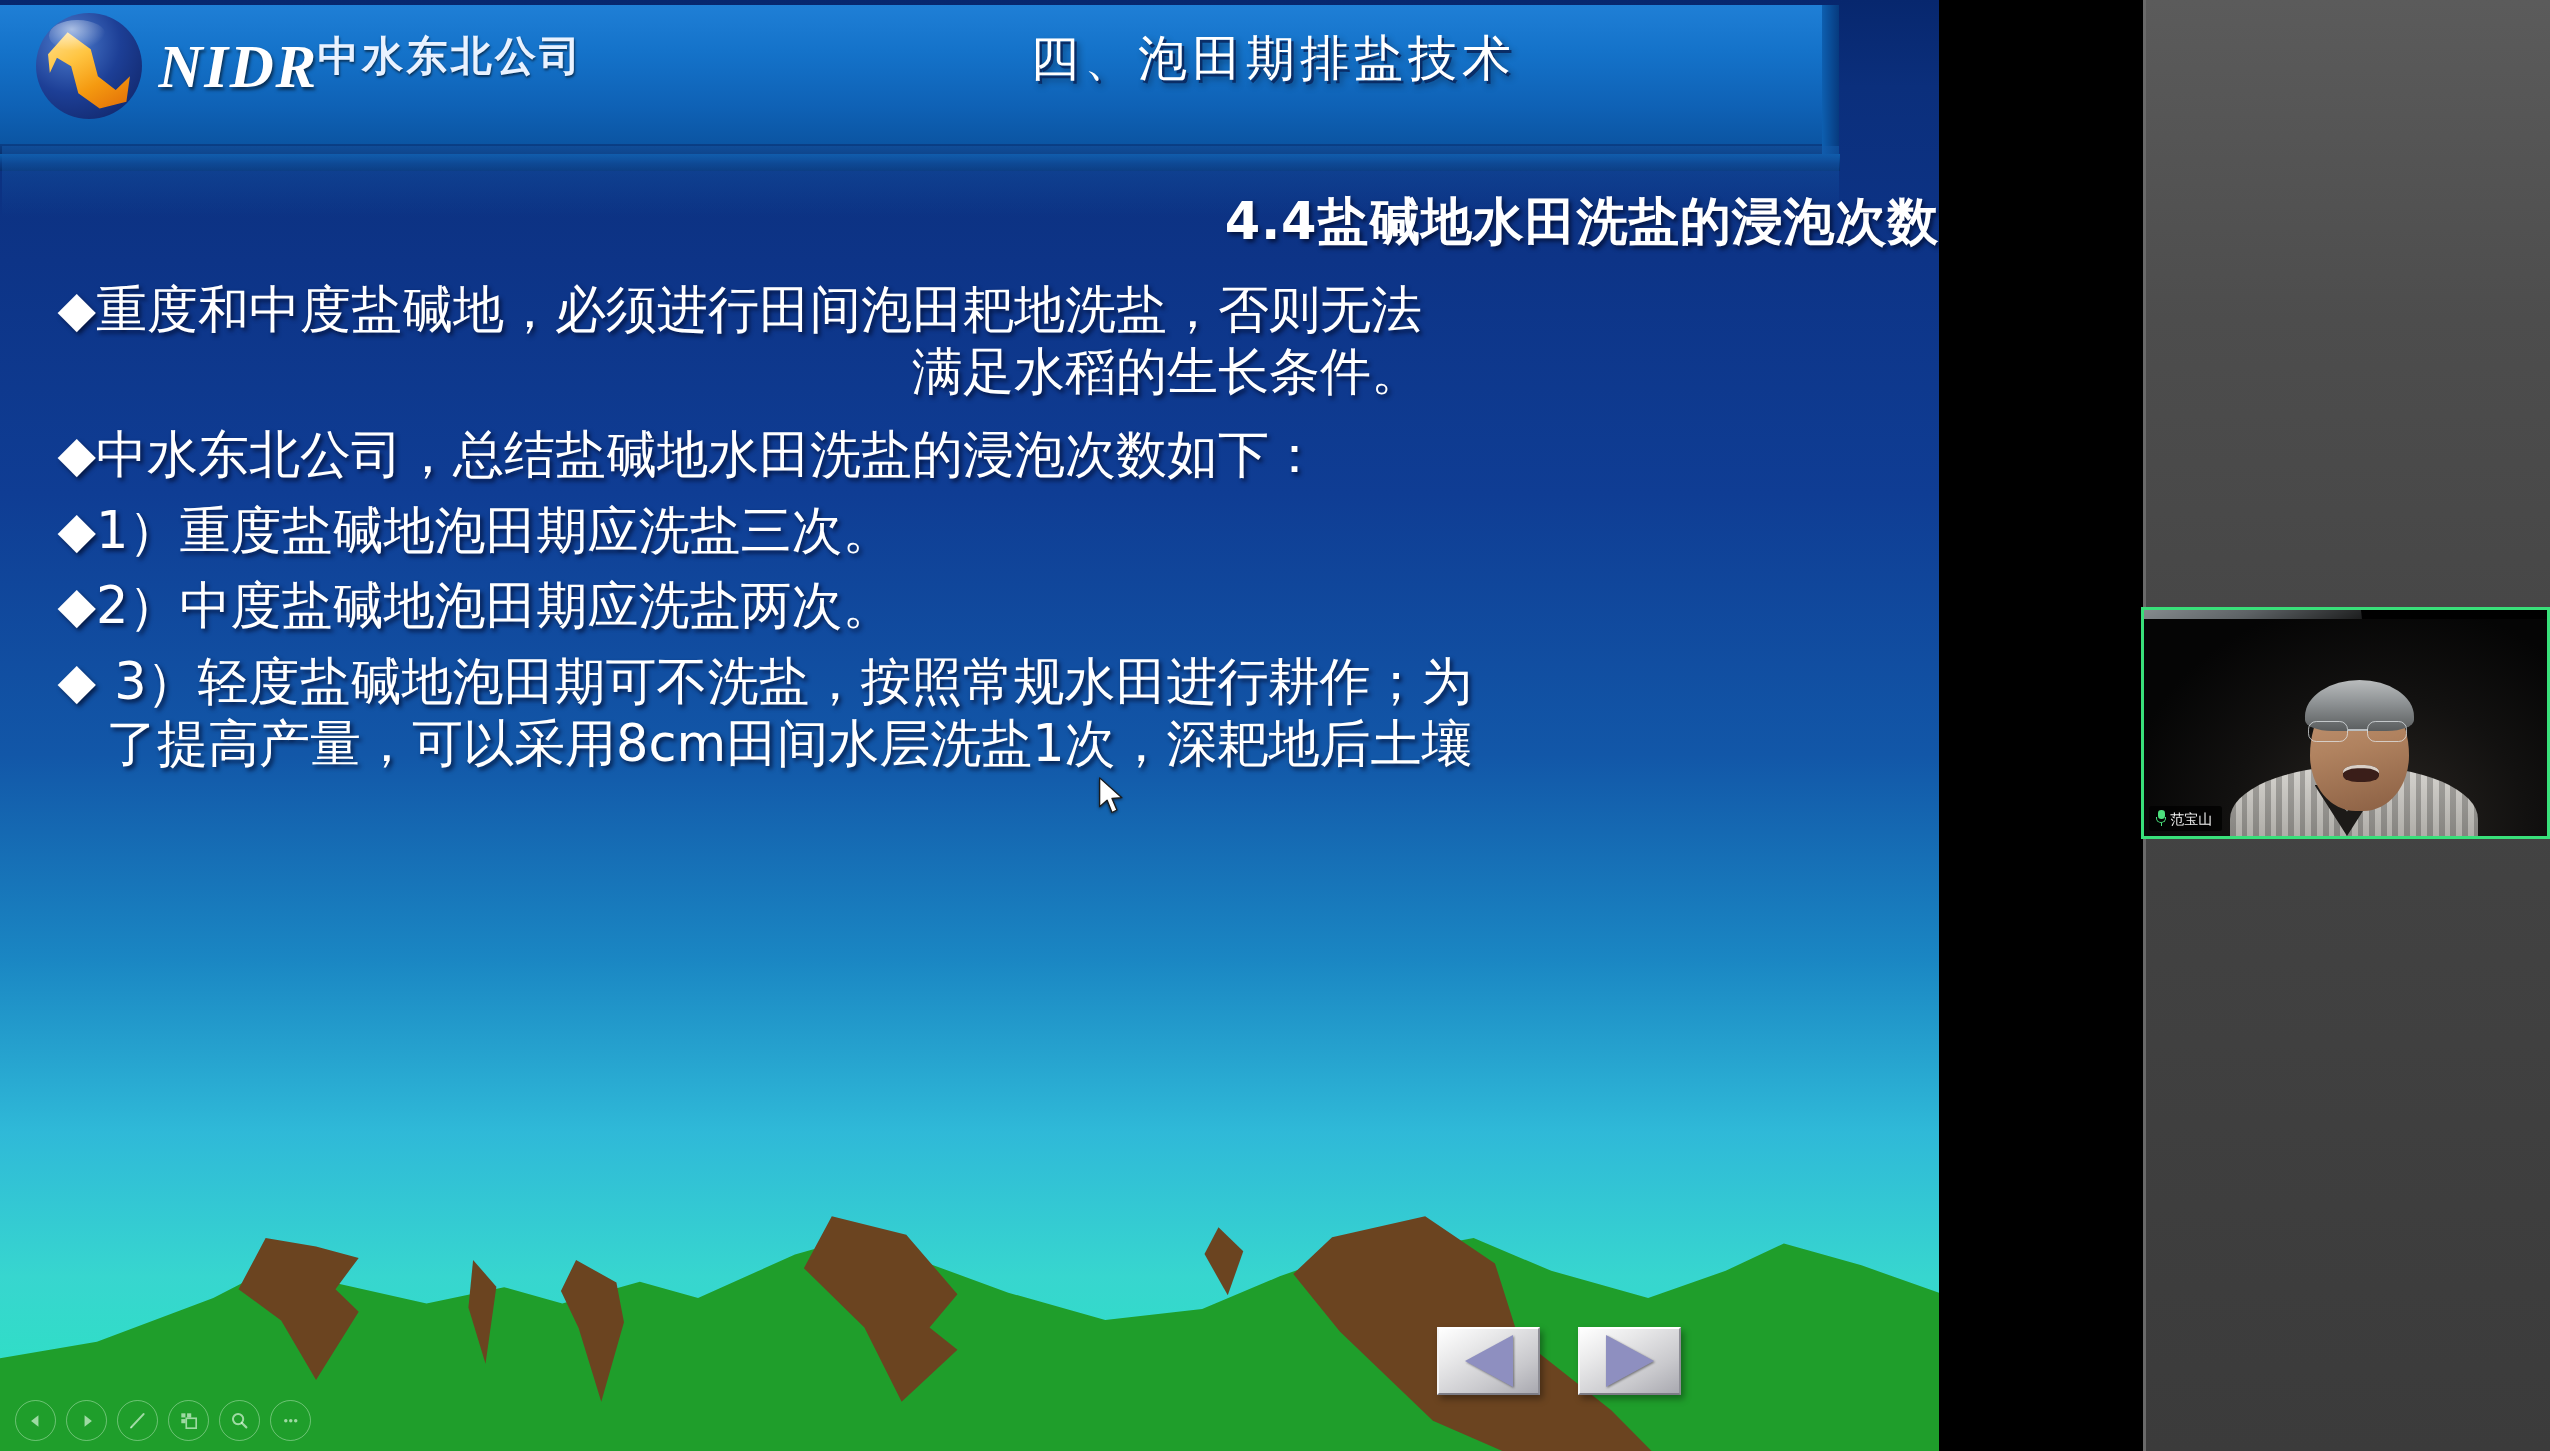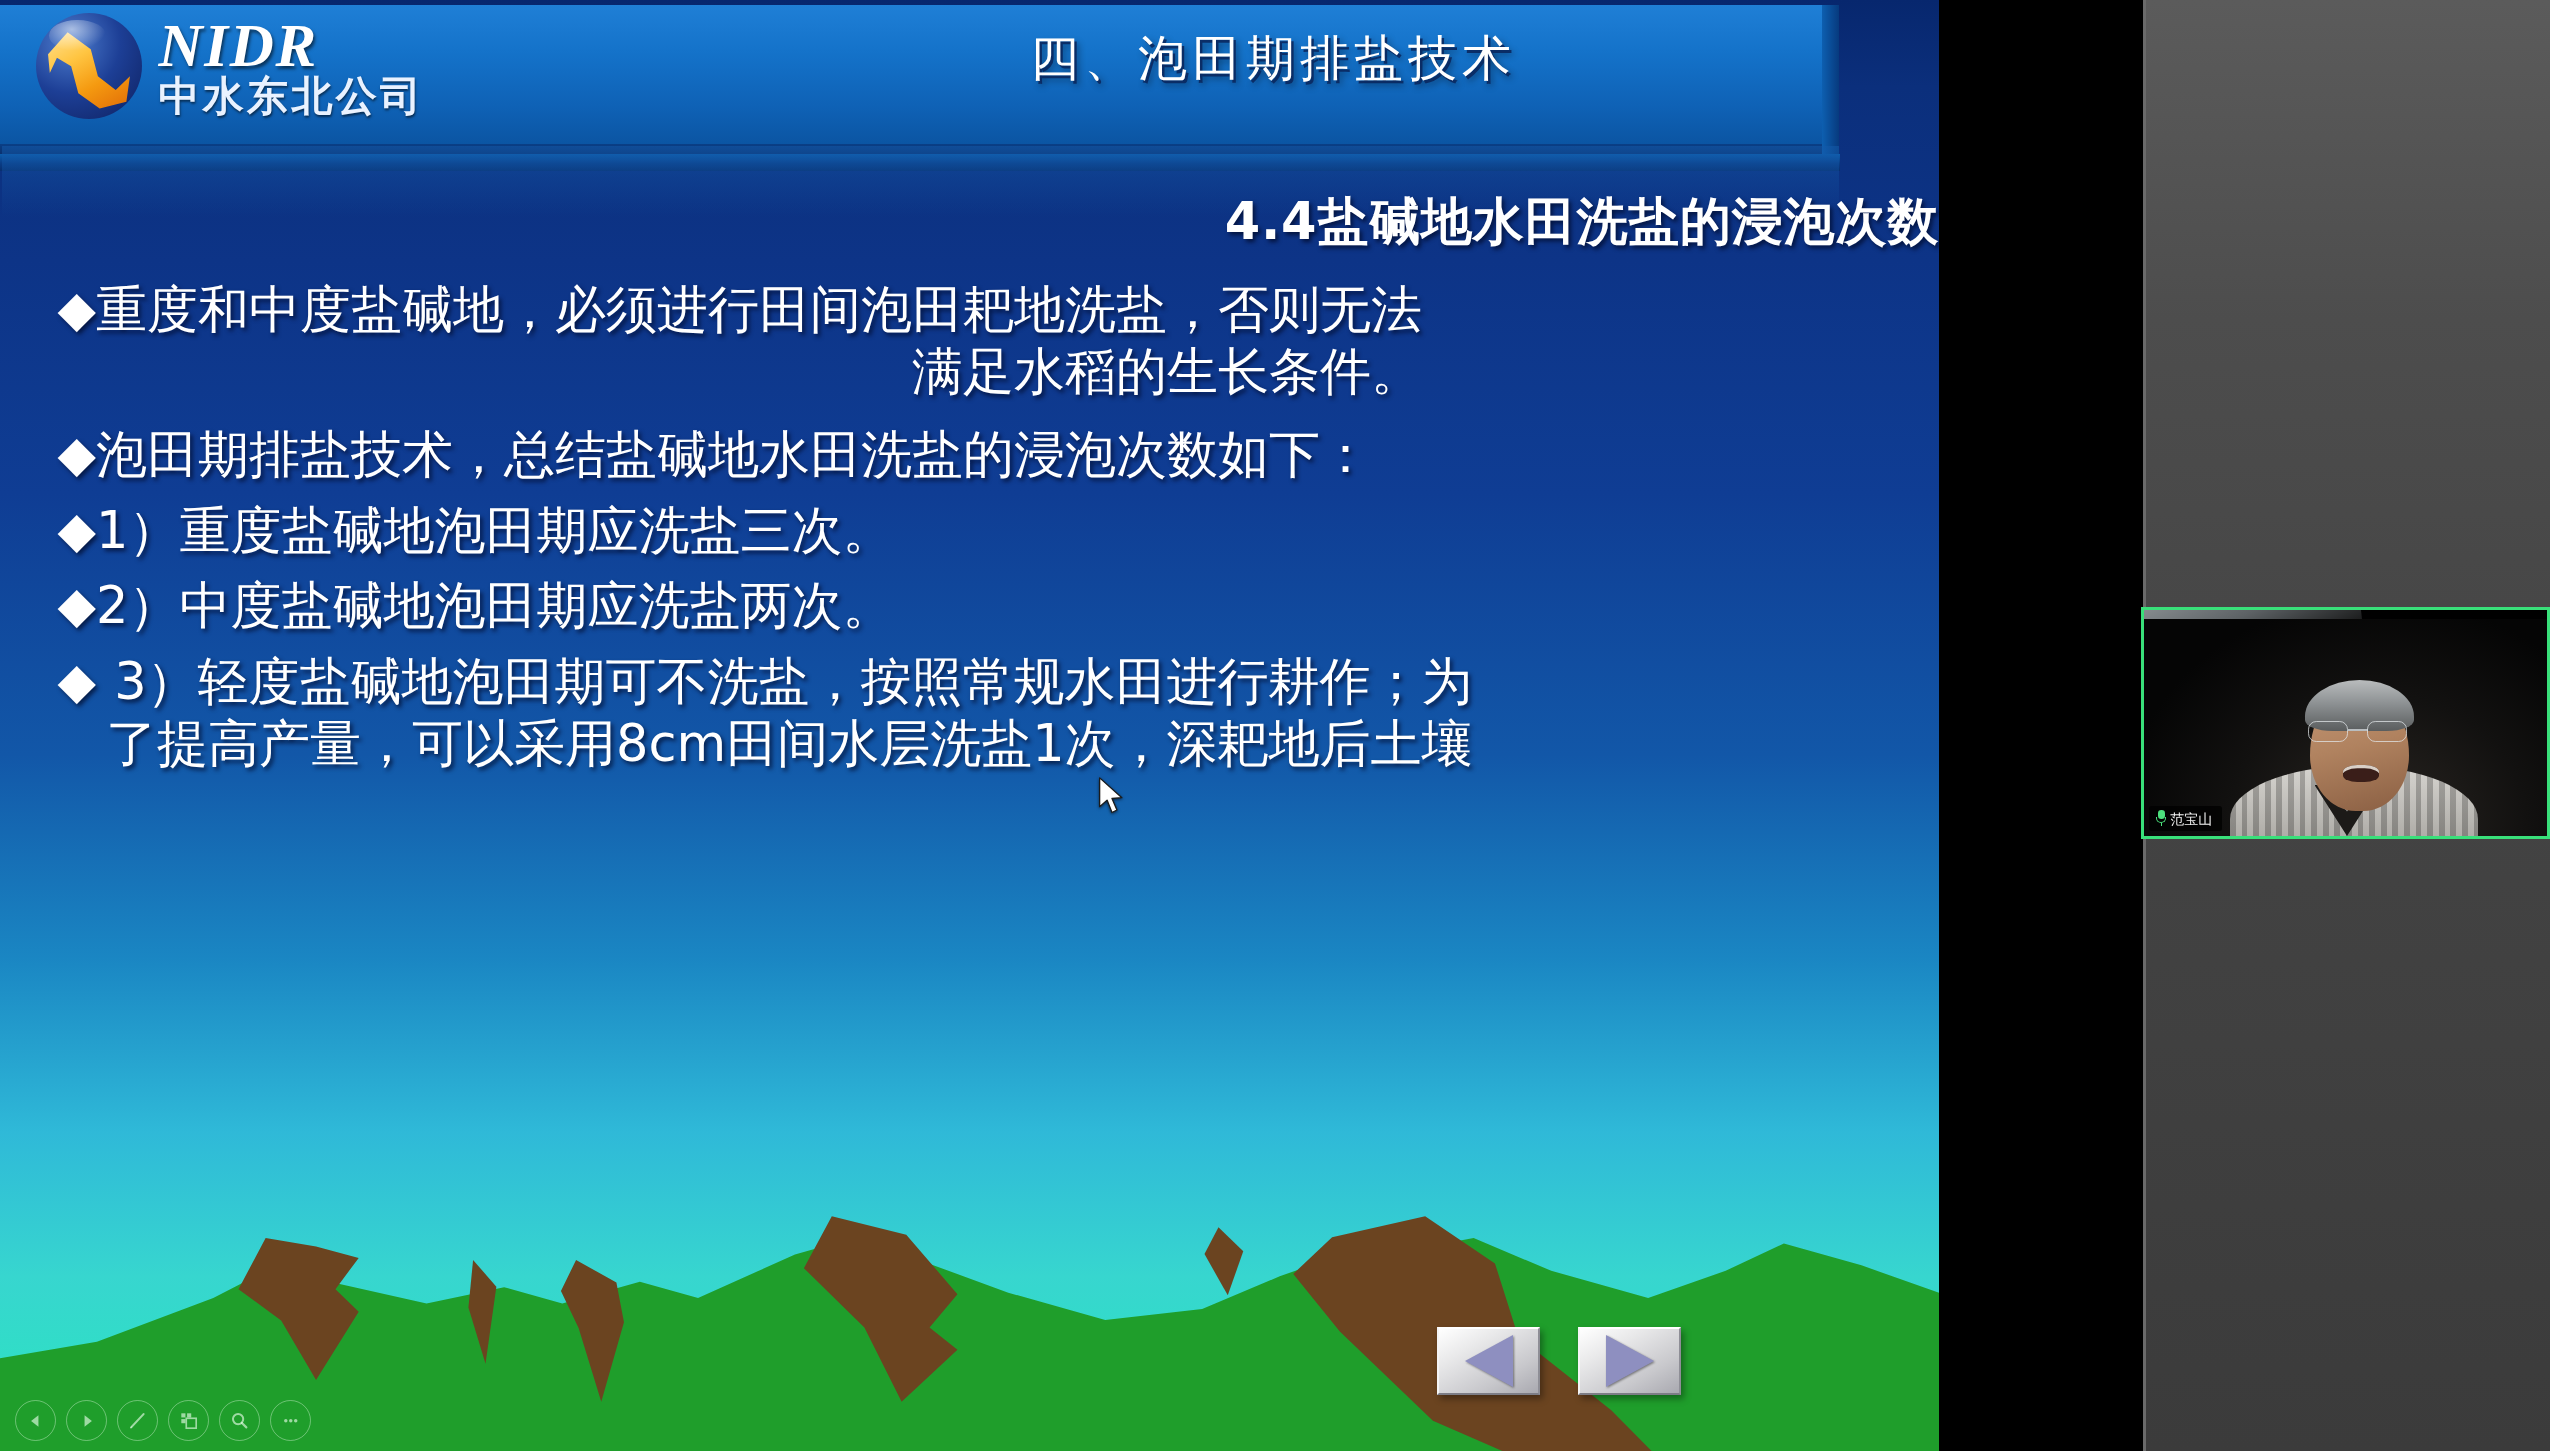--- a/index.html
+++ b/index.html
@@ -252,21 +252,21 @@
     background: linear-gradient(150deg, #ffe9a8 0%, #ffc542 38%, #f59a10 66%, #e06a06 100%);
     clip-path: polygon(4% 36%, 26% 10%, 52% 30%, 60% 62%, 80% 78%, 96% 62%, 92% 92%, 62% 100%, 38% 82%, 30% 50%, 14% 40%, 6% 58%);
   }
   #logo-mark .shine {
     position: absolute;
     left: 12%; top: 6%;
     width: 54%; height: 30%;
     border-radius: 50%;
     background: radial-gradient(ellipse at 40% 30%, rgba(255,255,255,.55), rgba(255,255,255,0) 70%);
   }
-  #logo-text { display: flex; flex-direction: column; line-height: 1; }
+  #logo-text { display: flex; flex-direction: row; line-height: 1; }
   #logo-en {
     font-family: "Liberation Serif", "DejaVu Serif", serif;
     font-style: italic;
     font-weight: 700;
     font-size: 61px;
     letter-spacing: 1.7px;
     color: #ffffff;
     text-shadow: 1.7px 2.5px 3.3px rgba(0,0,0,.55);
   }
   #logo-cn {
@@ -494,21 +494,21 @@
         <span class="dia">◆</span>
         <span class="btxt">
           <span>重度和中度盐碱地，必须进行田间泡田耙地洗盐，否则无法</span><br>
           <span style="display:inline-block;margin-left:10px">满足水稻的生长条件。</span>
         </span>
       </div>
 
       <div class="bullet">
         <span class="dia">◆</span>
         <span class="btxt">
-          <span>泡田期排盐技术，总结盐碱地水田洗盐的浸泡次数如下：</span>
+          <span>中水东北公司，总结盐碱地水田洗盐的浸泡次数如下：</span>
         </span>
       </div>
 
       <div class="bullet tight">
         <span class="dia">◆</span>
         <span class="btxt">
           <span>1）重度盐碱地泡田期应洗盐三次。</span>
         </span>
       </div>
 

